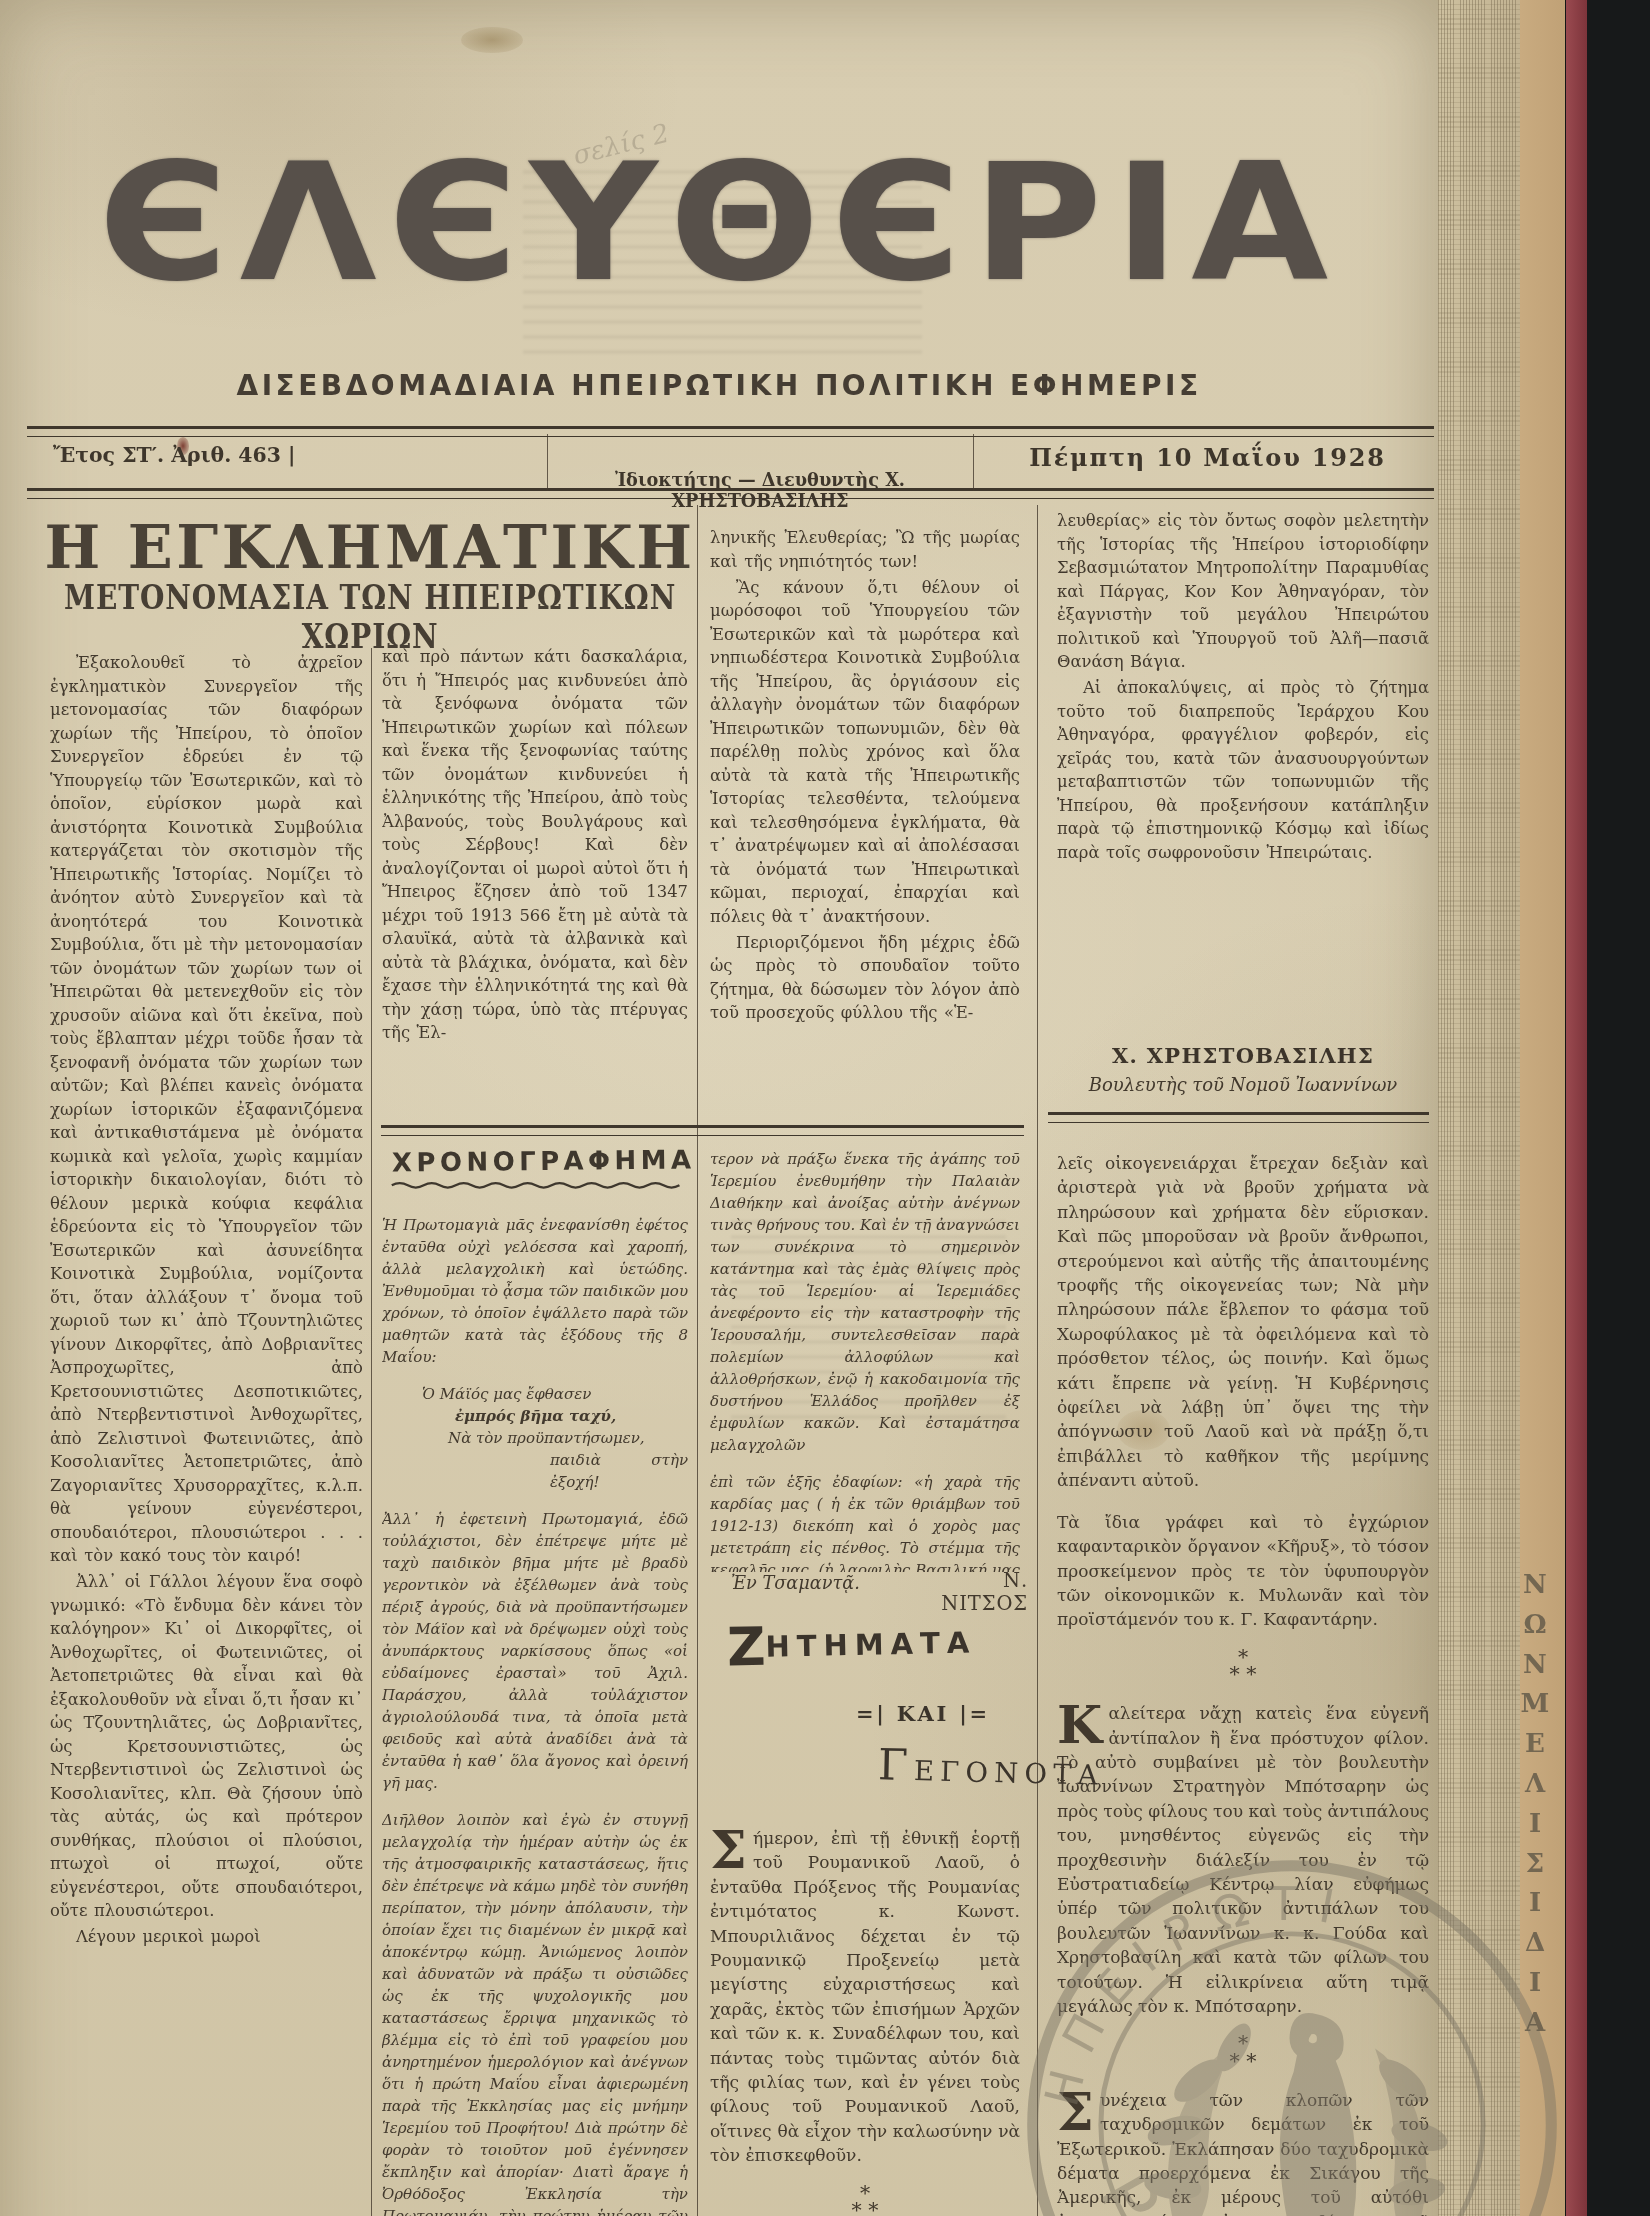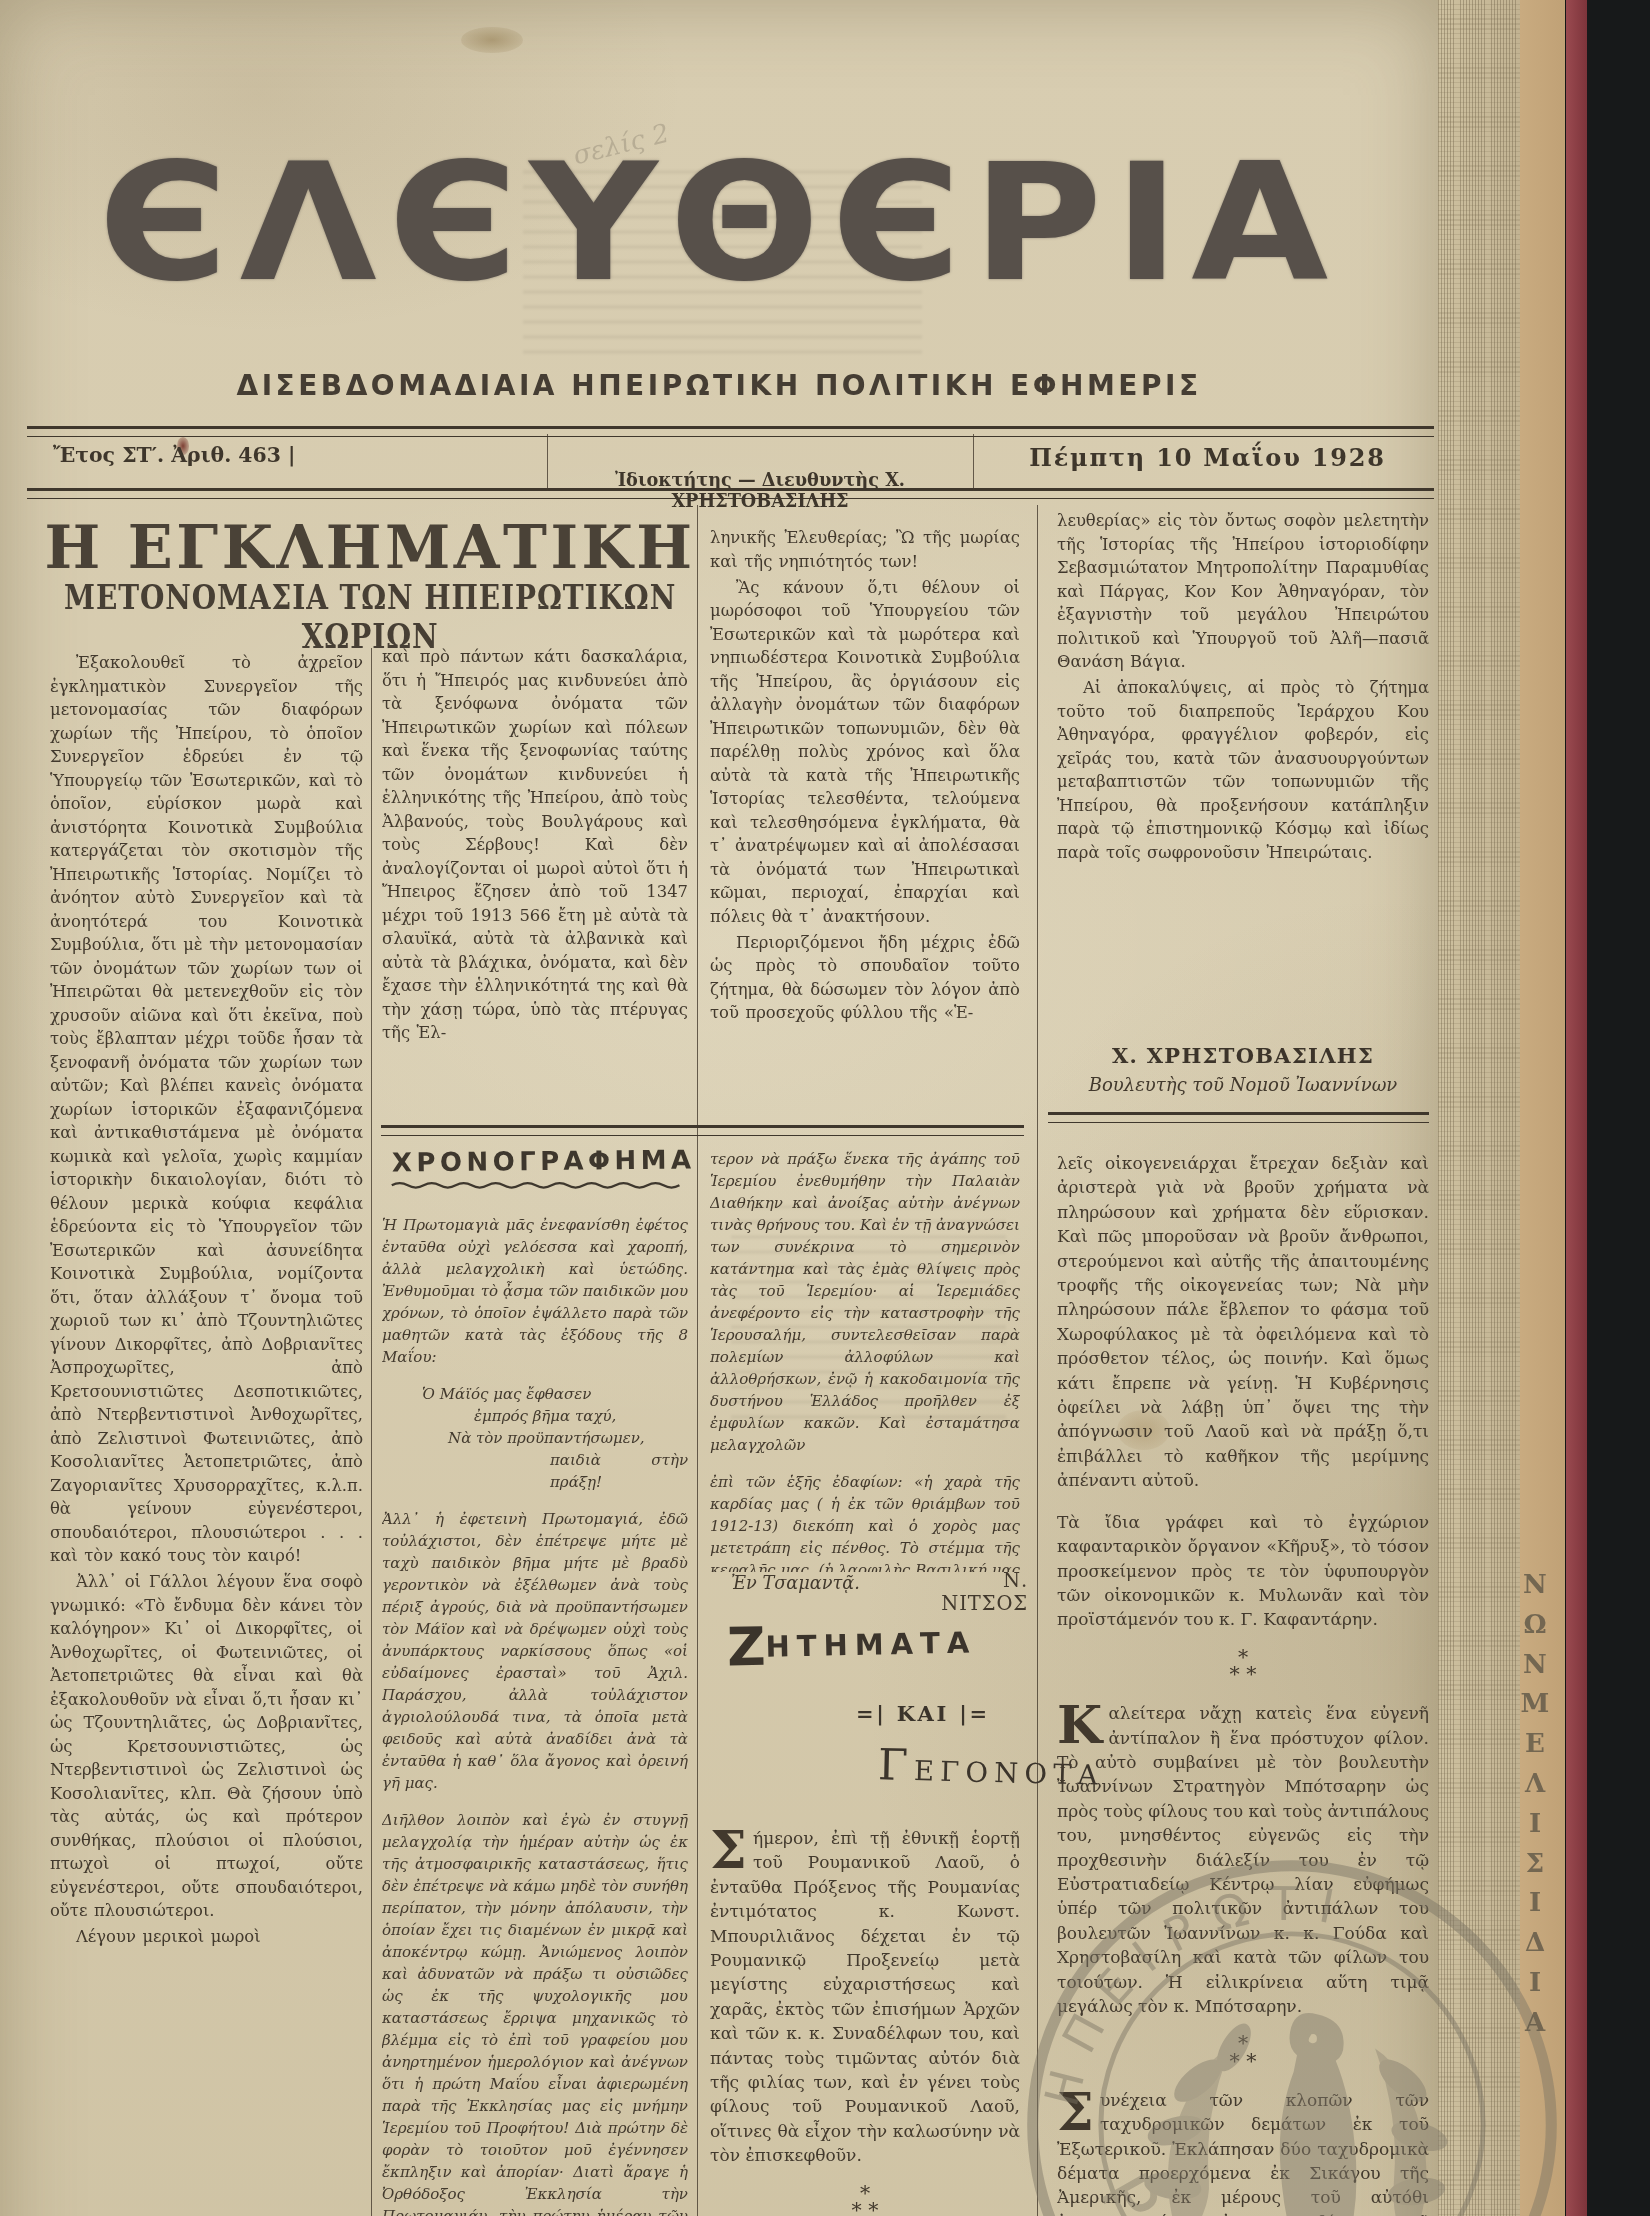--- a/index.html
+++ b/index.html
@@ -135,23 +135,23 @@
 
   <div class="hrule2" style="left:381px;top:1125px;width:643px;"></div>
   <div class="chrono-head" style="left:392px;top:1146px;">ΧΡΟΝΟΓΡΑΦΗΜΑ</div>
   <svg class="wavy" style="left:390px;top:1180px;" width="293" height="8.9" viewBox="0 0 660 20">
     <path d="M4 12 Q22 2 40 12 T76 12 T112 12 T148 12 T184 12 T220 12 T256 12 T292 12 T328 12 T364 12 T400 12 T436 12 T472 12 T508 12 T544 12 T580 12 T616 12 T652 12" fill="none" stroke="#3e372d" stroke-width="5"></path>
   </svg>
 
   <div class="col ital" style="left:382px;top:1199px;width:306px;height:1137px;">
     <p>Ἡ Πρωτομαγιὰ μᾶς ἐνεφανίσθη ἐφέτος ἐνταῦθα οὐχὶ γελόεσσα καὶ χαροπή, ἀλλὰ μελαγχολικὴ καὶ ὑετώδης. Ἐνθυμοῦμαι τὸ ᾆσμα τῶν παιδικῶν μου χρόνων, τὸ ὁποῖον ἐψάλλετο παρὰ τῶν μαθητῶν κατὰ τὰς ἐξόδους τῆς 8 Μαΐου:</p>
     <div class="verse-line" style="margin-left:40px;">Ὁ Μάϊός μας ἔφθασεν</div>
-    <div class="verse-line" style="margin-left:92px;">ἐμπρός βῆμα ταχύ,</div>
+    <div class="verse-line" style="margin-left:73px;font-weight:bold;">ἐμπρός βῆμα ταχύ,</div>
     <div class="verse-line" style="margin-left:66px;">Νὰ τὸν προϋπαντήσωμεν,</div>
-    <div class="verse-line" style="margin-left:168px;margin-bottom:7px;">παιδιὰ στὴν πράξῃ!</div>
+    <div class="verse-line" style="margin-left:168px;margin-bottom:7px;">παιδιὰ στὴν ἐξοχή!</div>
     <p>Ἀλλ᾽ ἡ ἐφετεινὴ Πρωτομαγιά, ἐδῶ τοὐλάχιστοι, δὲν ἐπέτρεψε μήτε μὲ ταχὺ παιδικὸν βῆμα μήτε μὲ βραδὺ γεροντικὸν νὰ ἐξέλθωμεν ἀνὰ τοὺς πέριξ ἀγρούς, διὰ νὰ προϋπαντήσωμεν τὸν Μάϊον καὶ νὰ δρέψωμεν οὐχὶ τοὺς ἀνυπάρκτους ναρκίσσους ὅπως «οἱ εὐδαίμονες ἐρασταὶ» τοῦ Ἀχιλ. Παράσχου, ἀλλὰ τοὐλάχιστον ἀγριολούλουδά τινα, τὰ ὁποῖα μετὰ φειδοῦς καὶ αὐτὰ ἀναδίδει ἀνὰ τὰ ἐνταῦθα ἡ καθ᾽ ὅλα ἄγονος καὶ ὀρεινή γῆ μας.</p>
     <p>Διῆλθον λοιπὸν καὶ ἐγὼ ἐν στυγνῇ μελαγχολίᾳ τὴν ἡμέραν αὐτὴν ὡς ἐκ τῆς ἀτμοσφαιρικῆς καταστάσεως, ἥτις δὲν ἐπέτρεψε νὰ κάμω μηδὲ τὸν συνήθη περίπατον, τὴν μόνην ἀπόλαυσιν, τὴν ὁποίαν ἔχει τις διαμένων ἐν μικρᾷ καὶ ἀποκέντρῳ κώμῃ. Ἀνιώμενος λοιπὸν καὶ ἀδυνατῶν νὰ πράξω τι οὐσιῶδες ὡς ἐκ τῆς ψυχολογικῆς μου καταστάσεως ἔρριψα μηχανικῶς τὸ βλέμμα εἰς τὸ ἐπὶ τοῦ γραφείου μου ἀνηρτημένον ἡμερολόγιον καὶ ἀνέγνων ὅτι ἡ πρώτη Μαΐου εἶναι ἀφιερωμένη παρὰ τῆς Ἐκκλησίας μας εἰς μνήμην Ἱερεμίου τοῦ Προφήτου! Διὰ πρώτην δὲ φορὰν τὸ τοιοῦτον μοῦ ἐγέννησεν ἔκπληξιν καὶ ἀπορίαν· Διατὶ ἄραγε ἡ Ὀρθόδοξος Ἐκκλησία τὴν Πρωτομαγιάν, τὴν πρώτην ἡμέραν τῶν ἀνθέων, τῶν ἀρωμάτων καὶ τῆς τρελλῆς χαρᾶς, ἀφιέρωσεν εἰς τὴν μνήμην τοῦ Προφήτου Ἱερεμίου, τοῦ κατ᾽ ἐξοχὴν θρηνῳδοῦ, ὅστις μετὰ λυγμῶν ἀδιαπαύστων ἐξέκλαυσε τὸν λαὸν τοῦ Ἰσραὴλ καὶ τὴν καταστροφὴν τῆς Ἱερουσαλήμ;</p>
 
   </div>
 
   <div class="col ital" style="left:710px;top:1133px;width:310px;height:439px;">
     <p class="noind">τερον νὰ πράξω ἕνεκα τῆς ἀγάπης τοῦ Ἱερεμίου ἐνεθυμήθην τὴν Παλαιὰν Διαθήκην καὶ ἀνοίξας αὐτὴν ἀνέγνων τινὰς θρήνους του. Καὶ ἐν τῇ ἀναγνώσει των συνέκρινα τὸ σημερινὸν κατάντημα καὶ τὰς ἐμὰς θλίψεις πρὸς τὰς τοῦ Ἱερεμίου· αἱ Ἱερεμιάδες ἀνεφέροντο εἰς τὴν καταστροφὴν τῆς Ἱερουσαλήμ, συντελεσθεῖσαν παρὰ πολεμίων ἀλλοφύλων καὶ ἀλλοθρήσκων, ἐνῷ ἡ κακοδαιμονία τῆς δυστήνου Ἑλλάδος προῆλθεν ἐξ ἐμφυλίων κακῶν. Καὶ ἐσταμάτησα μελαγχολῶν</p>
     <p class="noind">ἐπὶ τῶν ἑξῆς ἐδαφίων: «ἡ χαρὰ τῆς καρδίας μας ( ἡ ἐκ τῶν θριάμβων τοῦ 1912-13) διεκόπη καὶ ὁ χορὸς μας μετετράπη εἰς πένθος. Τὸ στέμμα τῆς κεφαλῆς μας, (ἡ λαοφιλὴς Βασιλική μας οἰκογένεια) κατερρίφθη (παρὰ φυγάδων καὶ λιποτακτῶν). Δυστυχία νῦν ἐφ᾽ ἡμᾶς!»</p>
   </div>
   <div class="closing-row" style="left:731px;top:1573px;font-style:italic;">Ἐν Τσαμαντᾷ.</div>

